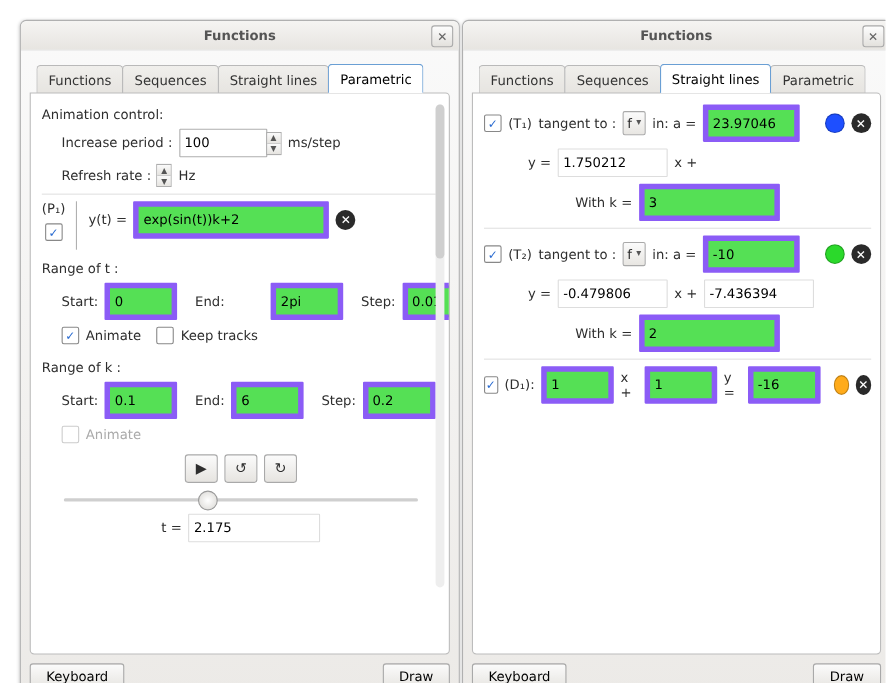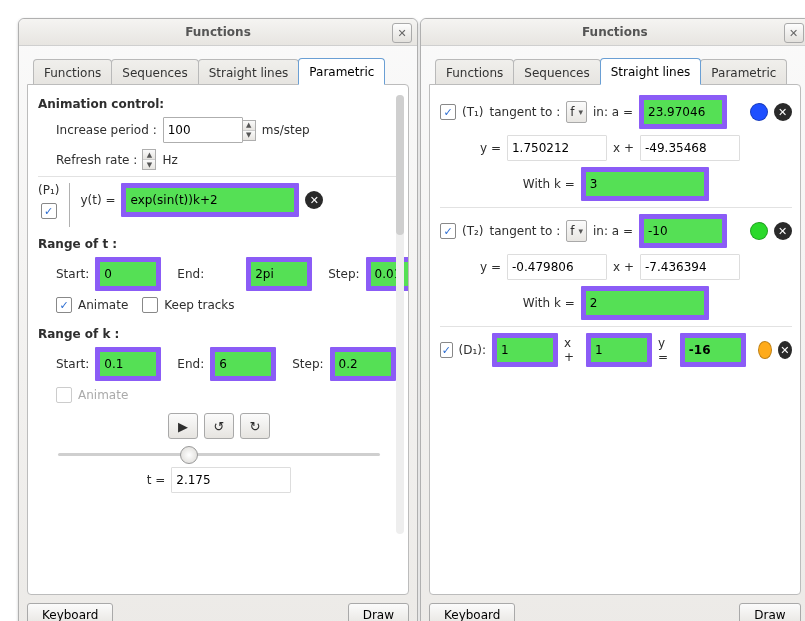--- a/index.html
+++ b/index.html
@@ -8,21 +8,21 @@
 .titlebar{height:26px;display:flex;align-items:center;justify-content:center;position:relative;border-bottom:1px solid #cfcfcf;background:linear-gradient(#f5f4f2,#e7e5e1);border-radius:6px 6px 0 0}
 .titlebar .t{font-weight:bold;color:#555}
 .closebtn{position:absolute;right:5px;top:4px;width:18px;height:18px;border:1px solid #aaa;border-radius:3px;background:linear-gradient(#fdfdfd,#e3e1dd);display:flex;align-items:center;justify-content:center;color:#666;font-size:11px;cursor:pointer}
 .body{flex:1;display:flex;flex-direction:column;padding:8px 8px 6px 8px}
 .tabs{display:flex;align-items:flex-end;height:30px;padding-left:6px}
 .tab{padding:6px 10px 5px;border:1px solid #b9b9b9;border-bottom:none;background:linear-gradient(#f0efec,#e6e4e0);margin-right:-1px;border-radius:4px 4px 0 0;color:#333;cursor:pointer;position:relative;top:1px}
 .tab.active{background:#fff;border-color:#6a9fd4;border-bottom:1px solid #fff;color:#000;z-index:2}
 .tabpage{flex:1;border:1px solid #bcbcbc;border-radius:0 4px 4px 4px;background:#fff;padding:10px 8px 8px 10px;overflow:hidden;position:relative}
 .scrollbar{position:absolute;right:4px;top:10px;bottom:60px;width:8px;background:#eee;border-radius:4px}
 .scrollbar .thumb{position:absolute;left:0;right:0;top:0;height:140px;background:#cfcfcf;border-radius:4px}
-.group-title{font-weight:bold;margin:2px 0 6px 0}
+.group-title{font-weight:normal;margin:2px 0 6px 0}
 .row{display:flex;align-items:center;gap:6px;margin-bottom:6px}
 .indent{padding-left:18px}
 label.lbl{white-space:nowrap}
 input.txt{border:1px solid #aeaeae;background:#fff;padding:2px 4px;height:20px;font-family:inherit;font-size:12px;border-radius:1px}
 input.green{background:#55e055;border:5px solid #8b5cf6}
 .spin{display:flex;align-items:center}
 .spin input{width:70px}
 .spinbtns{display:flex;flex-direction:column;margin-left:-1px;border:1px solid #aeaeae}
 .spinbtns span{width:12px;height:9px;display:flex;align-items:center;justify-content:center;background:linear-gradient(#fafafa,#e6e4e0);font-size:7px;color:#555;cursor:pointer}
 .spinbtns span:first-child{border-bottom:1px solid #ccc}
@@ -183,21 +183,20 @@
         <span>in: a =</span>
         <input class="txt green" style="width: 70px;" value="23.97046">
         <span style="flex:1"></span>
         <span class="dot round" style="background:#1e4fff"></span>
         <span class="removebtn">✕</span>
       </div>
       <div class="row" style="padding-left:40px">
         <span>y  =</span>
         <input class="txt" style="width: 90px; border-color: rgb(221, 221, 221);" value="1.750212">
         <span>x +</span>
-        <input class="txt" style="width: 90px; border-color: rgb(221, 221, 221);" value="-49.35468">
       </div>
       <div class="row" style="justify-content:center">
         <span>With k =</span>
         <input class="txt green" style="width: 110px;" value="3">
       </div>
       <div class="separator"></div>
 
       <div class="row">
         <span class="chk on"></span>
         <span>(T₂)</span>
@@ -224,21 +223,21 @@
       </div>
       <div class="separator"></div>
 
       <div class="row">
         <span class="chk on"></span>
         <span>(D₁):</span>
         <input class="txt green" style="width: 48px;" value="1">
         <span>x +</span>
         <input class="txt green" style="width: 48px;" value="1">
         <span>y =</span>
-        <input class="txt green" style="width: 48px; font-weight: bold;" value="-16">
+        <input class="txt green" style="width: 48px;" value="-16">
         <span style="flex:1"></span>
         <span class="dot round" style="background:#ffab1a"></span>
         <span class="removebtn">✕</span>
       </div>
 
 
     </div>
     <div class="footer">
       <button class="btn">Keyboard</button>
       <button class="btn">Draw</button>

